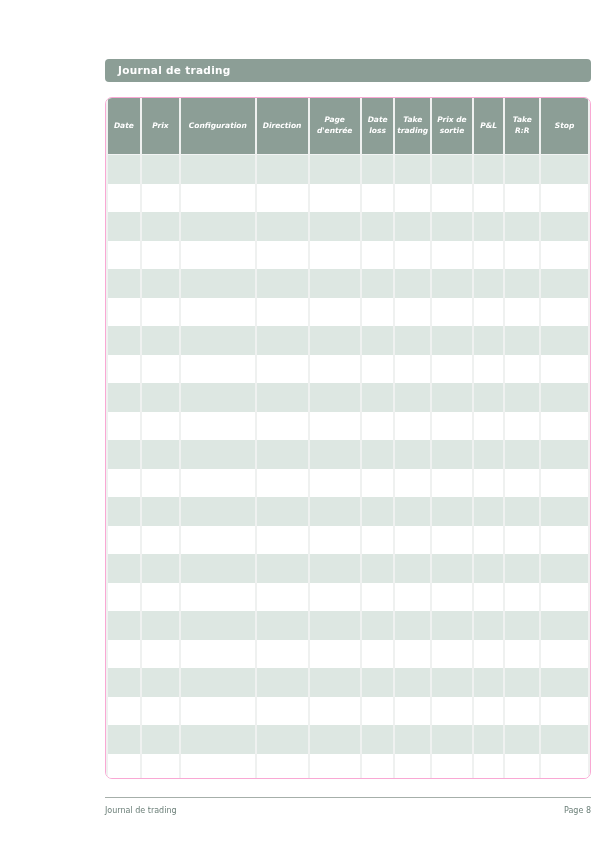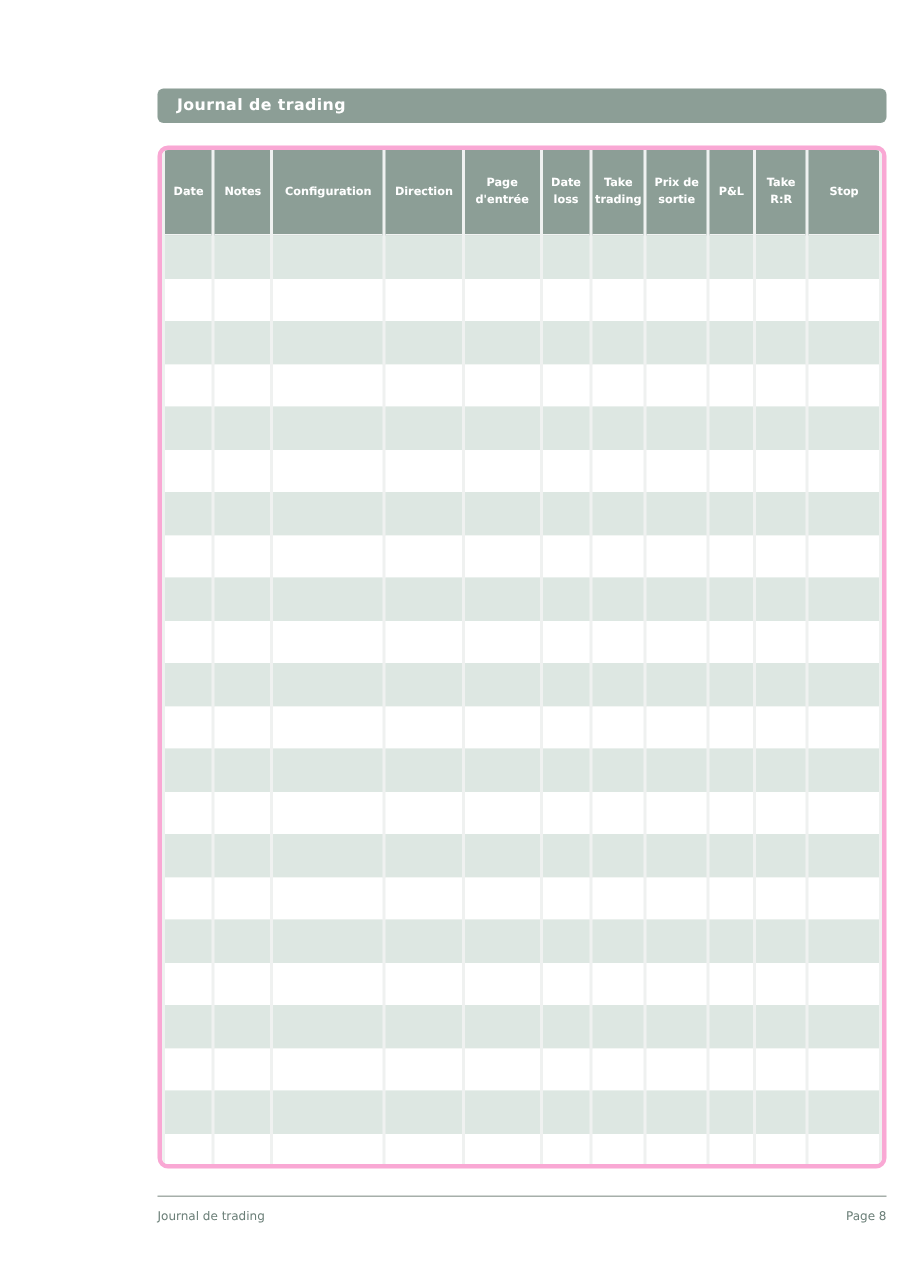--- a/index.html
+++ b/index.html
@@ -27,24 +27,25 @@
     font-size: 10.5px;
     line-height: 23px;
     padding-left: 13px;
     letter-spacing: 0.3px;
   }
   .table-wrap {
     position: absolute;
     left: 57px; top: 97px;
     width: 486px; height: 682px;
     box-sizing: border-box;
-    border: 3px solid #f9a8d4;
+    border: 1px solid #f9a8d4;
     border-radius: 7px;
     overflow: hidden;
     background: #1d4ed8;
+    font-style: italic;
   }
   table.journal {
     width: 100%; height: 100%;
     border-collapse: separate;
     border-spacing: 2px 0;
     table-layout: fixed;
     background: #eff1f0;
   }
   table.journal th {
     background: #8c9e96;
@@ -99,21 +100,21 @@
         <col style="width:6.9%">
         <col style="width:7.5%">
         <col style="width:8.7%">
         <col style="width:6.4%">
         <col style="width:7.3%">
         <col style="width:10.2%">
       </colgroup>
       <thead>
         <tr>
             <th>Date</th>
-            <th>Notes</th>
+            <th>Prix</th>
             <th>Configuration</th>
             <th>Direction</th>
             <th>Page d'entrée</th>
             <th>Date loss</th>
             <th>Take trading</th>
             <th>Prix de sortie</th>
             <th>P&amp;L</th>
             <th>Take R:R</th>
             <th>Stop</th>
           </tr>

